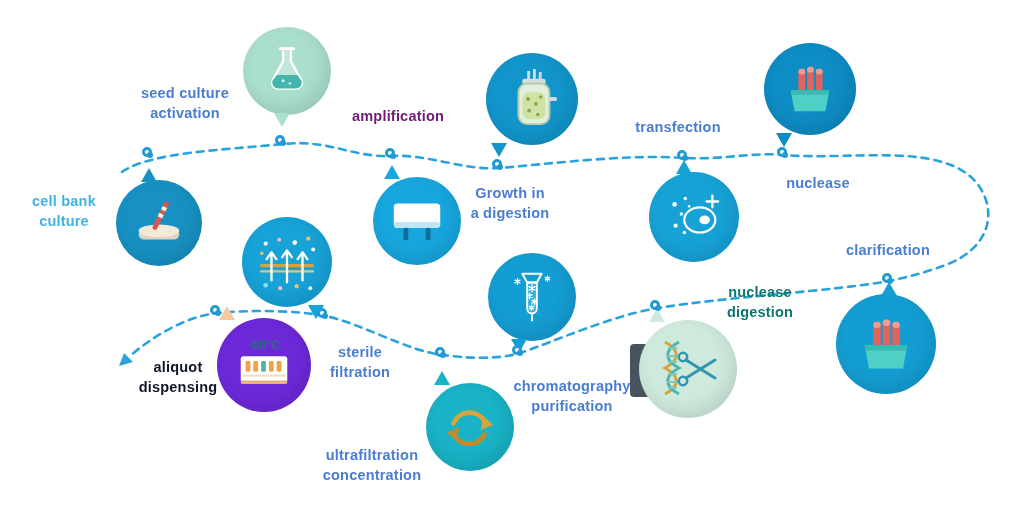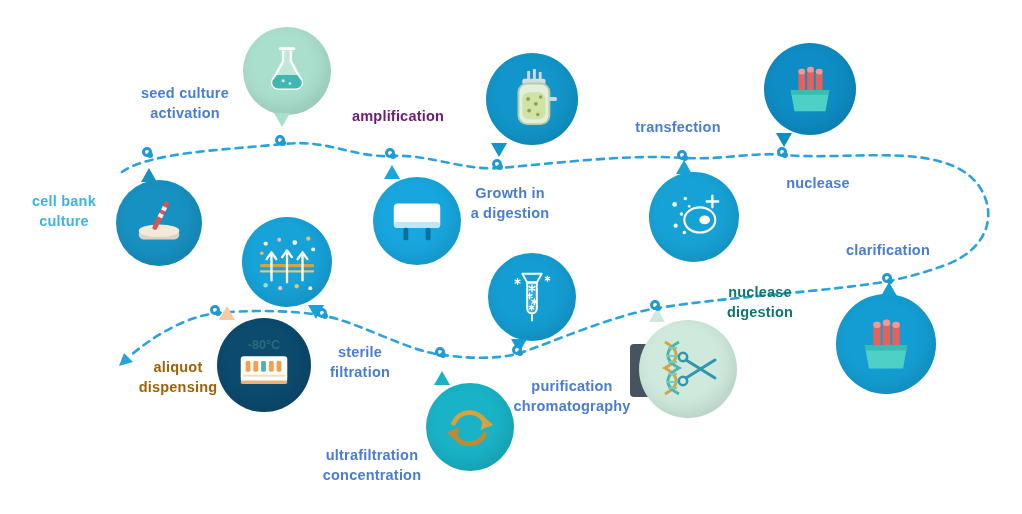--- a/index.html
+++ b/index.html
@@ -237,22 +237,22 @@
             <path transform="translate(31.5 35)" d="M0 -3 V3 M-2.6 -1.5 L2.6 1.5 M-2.6 1.5 L2.6 -1.5"></path>
             <path transform="translate(28.5 41)" d="M0 -2.6 V2.6 M-2.2 -1.3 L2.2 1.3 M-2.2 1.3 L2.2 -1.3"></path>
             <path transform="translate(14 14)" d="M0 -3 V3 M-2.6 -1.5 L2.6 1.5 M-2.6 1.5 L2.6 -1.5"></path>
             <path transform="translate(45 11)" d="M0 -2.6 V2.6 M-2.2 -1.3 L2.2 1.3 M-2.2 1.3 L2.2 -1.3"></path>
           </g>
         </svg>
       </span>
     </div>
     <div class="node" style="left:512px;top:345px"></div>
     <div class="label" style="left: 494px; top: 377px; width: 156px; color: rgb(74, 125, 210);">
-      <span>purification</span>
-        <span>chromatography</span>
+      <span>chromatography</span>
+        <span>purification</span>
     </div>
   </div>
 
   <div>
     <div class="balloon" style="left: 426px; top: 383px; width: 88px; height: 88px; background: rgb(25, 178, 198); color: rgb(25, 178, 198);">
       <span class="tail tail-up" style="left:8px"></span>
       <span class="icon">
         <svg width="58" height="58" viewBox="0 0 60 60">
           <path d="M13 26 A18 18 0 0 1 45 24" fill="none" stroke="#d6a33c" stroke-width="5" stroke-linecap="round"></path>
           <path d="M44 19 L54 28 L41 33 Z" fill="#d6a33c"></path>
@@ -294,36 +294,36 @@
       </span>
     </div>
     <div class="node" style="left:317px;top:308px"></div>
     <div class="label" style="left: 310px; top: 343px; width: 100px; color: rgb(74, 125, 210);">
       <span>sterile</span>
         <span>filtration</span>
     </div>
   </div>
 
   <div>
-    <div class="balloon" style="left: 217px; top: 318px; width: 94px; height: 94px; background: #0c4a6e; color: rgb(246, 201, 160);">
+    <div class="balloon" style="left: 217px; top: 318px; width: 94px; height: 94px; background: #6d28d9; color: rgb(246, 201, 160);">
       <span class="tail tail-up" style="left:2px"></span>
       <span class="icon">
         <svg width="66" height="64" viewBox="0 0 68 66">
           <text x="34" y="17" text-anchor="middle" font-size="13" font-weight="bold" fill="#2a6e78">-80°C</text>
           <rect x="10" y="24" width="48" height="27" rx="3" fill="#ffffff"></rect>
           <rect x="15" y="29" width="5" height="11" rx="1.5" fill="#f0a24a"></rect>
           <rect x="23" y="29" width="5" height="11" rx="1.5" fill="#f0a24a"></rect>
           <rect x="31" y="29" width="5" height="11" rx="1.5" fill="#4db4ae"></rect>
           <rect x="39" y="29" width="5" height="11" rx="1.5" fill="#f0a24a"></rect>
           <rect x="47" y="29" width="5" height="11" rx="1.5" fill="#f0a24a"></rect>
           <rect x="12" y="43" width="44" height="2" fill="#f0ddc2"></rect>
           <rect x="10" y="49" width="48" height="3.5" rx="1.75" fill="#e6b37c"></rect>
         </svg>
       </span>
     </div>
     <div class="node" style="left:210px;top:305px"></div>
-    <div class="label" style="left: 128px; top: 358px; width: 100px; color: #a16207;">
+    <div class="label" style="left: 128px; top: 358px; width: 100px; color: #0f172a;">
       <span>aliquot</span>
         <span>dispensing</span>
     </div>
   </div>
 
 </div>
 
 </body></html>

